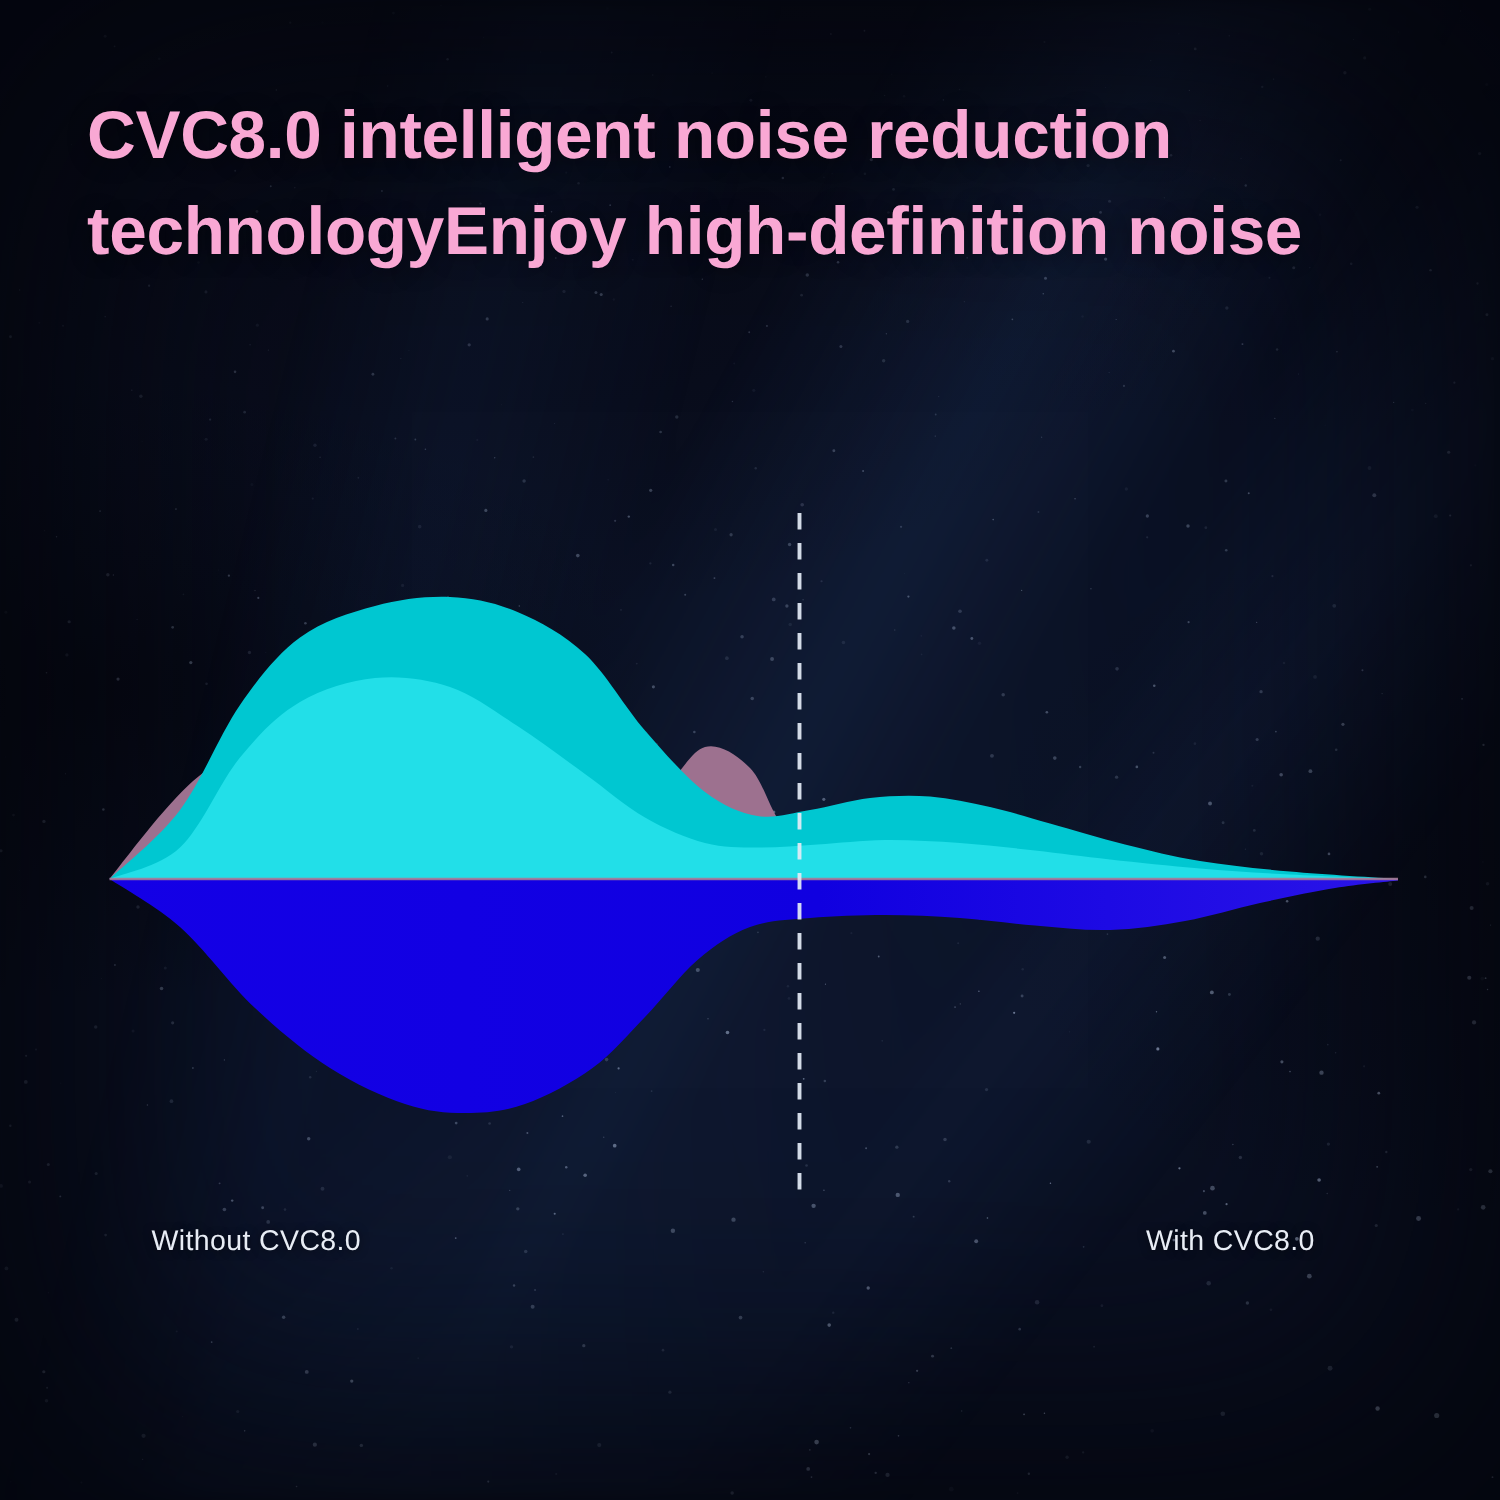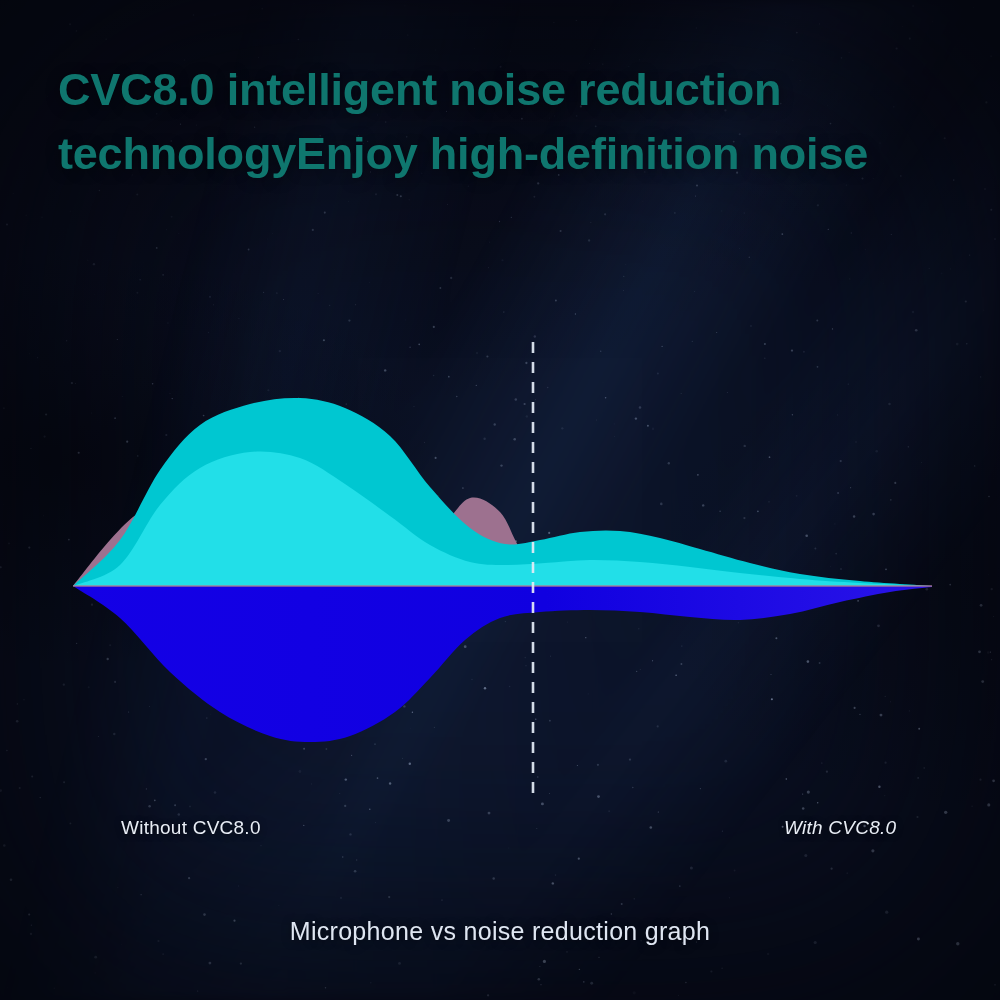--- a/index.html
+++ b/index.html
@@ -39,43 +39,42 @@
       linear-gradient(104deg, rgba(0,0,0,0) 20%, rgba(40,80,150,0.09) 30%, rgba(0,0,0,0) 42%);
     filter:blur(6px);
   }
   .bg-vignette{
     box-shadow:inset 0 0 240px 70px rgba(3,5,12,0.85);
   }
   .stars{position:absolute;inset:0;}
   
   .title{
     position:absolute;left:58px;top:58px;width:920px;
-    color:#0f766e;
+    color:#f9a8d4;
     font-weight:700;
     font-size:45px;
     line-height:1.42;
     letter-spacing:-0.2px;
     text-shadow:0 2px 14px rgba(0,0,0,0.45);
   }
   .title span{display:block;}
   
   #wave{position:absolute;left:0;top:0;width:1000px;height:1000px;}
   
   .lbl{
     position:absolute;
     color:#e8edf5;
     font-size:19px;
     font-weight:400;
     letter-spacing:0.25px;
     text-shadow:0 1px 6px rgba(0,0,0,0.55);
     white-space:nowrap;
-    margin-left:20px;
   }
   .lbl-left{left:101px;top:817px;}
-  .lbl-right{left:764px;top:817px;font-style:italic;}
+  .lbl-right{left:764px;top:817px;}
   .caption{
     position:absolute;left:0;top:917px;width:1000px;text-align:center;
     color:#dfe6f2;
     font-size:25px;
     font-weight:400;
     letter-spacing:0.3px;
     text-shadow:0 1px 8px rgba(0,0,0,0.55);
   }
 </style>
 </head>
@@ -730,15 +729,14 @@
       <path id="p-teal" fill="#00c7d1" d="M 73 586 C 80.83 578.33, 105.50 559.33, 120.00 540.00 C 134.50 520.67, 146.67 489.17, 160.00 470.00 C 173.33 450.83, 185.00 436.00, 200.00 425.00 C 215.00 414.00, 233.33 408.50, 250.00 404.00 C 266.67 399.50, 284.17 397.33, 300.00 398.00 C 315.83 398.67, 330.00 401.67, 345.00 408.00 C 360.00 414.33, 375.83 422.83, 390.00 436.00 C 404.17 449.17, 416.67 471.67, 430.00 487.00 C 443.33 502.33, 457.50 518.50, 470.00 528.00 C 482.50 537.50, 493.33 542.00, 505.00 544.00 C 516.67 546.00, 527.50 542.00, 540.00 540.00 C 552.50 538.00, 566.67 533.50, 580.00 532.00 C 593.33 530.50, 606.67 530.00, 620.00 531.00 C 633.33 532.00, 646.67 535.00, 660.00 538.00 C 673.33 541.00, 685.00 544.83, 700.00 549.00 C 715.00 553.17, 733.33 558.83, 750.00 563.00 C 766.67 567.17, 781.67 571.00, 800.00 574.00 C 818.33 577.00, 838.00 579.00, 860.00 581.00 C 882.00 583.00, 920.00 585.17, 932.00 586.00 L 932 586 L 73 586 Z"></path>
       <path id="p-cyan" fill="#22dfe8" d="M 73 586 C 80.83 582.50, 105.50 578.50, 120.00 565.00 C 134.50 551.50, 146.67 521.17, 160.00 505.00 C 173.33 488.83, 185.00 476.83, 200.00 468.00 C 215.00 459.17, 233.33 453.67, 250.00 452.00 C 266.67 450.33, 284.17 452.67, 300.00 458.00 C 315.83 463.33, 330.00 474.33, 345.00 484.00 C 360.00 493.67, 375.83 505.83, 390.00 516.00 C 404.17 526.17, 416.67 537.33, 430.00 545.00 C 443.33 552.67, 457.50 558.67, 470.00 562.00 C 482.50 565.33, 492.50 564.83, 505.00 565.00 C 517.50 565.17, 530.83 563.83, 545.00 563.00 C 559.17 562.17, 574.17 560.17, 590.00 560.00 C 605.83 559.83, 623.33 560.83, 640.00 562.00 C 656.67 563.17, 673.33 565.17, 690.00 567.00 C 706.67 568.83, 721.67 571.00, 740.00 573.00 C 758.33 575.00, 780.00 577.33, 800.00 579.00 C 820.00 580.67, 838.00 581.83, 860.00 583.00 C 882.00 584.17, 920.00 585.50, 932.00 586.00 L 932 586 L 73 586 Z"></path>
       <path id="p-blue" fill="url(#gradBlue)" d="M 73 586 C 80.83 591.33, 103.83 603.67, 120.00 618.00 C 136.17 632.33, 153.33 656.33, 170.00 672.00 C 186.67 687.67, 203.33 701.33, 220.00 712.00 C 236.67 722.67, 255.00 731.00, 270.00 736.00 C 285.00 741.00, 296.67 742.00, 310.00 742.00 C 323.33 742.00, 335.83 741.00, 350.00 736.00 C 364.17 731.00, 381.67 721.67, 395.00 712.00 C 408.33 702.33, 418.33 690.00, 430.00 678.00 C 441.67 666.00, 453.33 650.00, 465.00 640.00 C 476.67 630.00, 487.50 622.67, 500.00 618.00 C 512.50 613.33, 525.00 613.33, 540.00 612.00 C 555.00 610.67, 573.33 610.00, 590.00 610.00 C 606.67 610.00, 623.33 610.83, 640.00 612.00 C 656.67 613.17, 673.33 615.67, 690.00 617.00 C 706.67 618.33, 723.33 620.50, 740.00 620.00 C 756.67 619.50, 773.33 617.00, 790.00 614.00 C 806.67 611.00, 823.33 605.67, 840.00 602.00 C 856.67 598.33, 874.67 594.50, 890.00 592.00 C 905.33 589.50, 925.00 587.83, 932.00 587.00 L 932 586 L 73 586 Z"></path>
       <line id="baseline" stroke="#a87a96" stroke-width="1.6" opacity="0.9" x1="73" x2="932" y1="586" y2="586"></line>
     </g>
     <line id="divider" stroke="#e4ecf7" stroke-width="2.6" stroke-dasharray="11 9" opacity="0.92" x1="533" x2="533" y1="342" y2="800"></line>
   </svg>
 
   <div class="lbl lbl-left">Without CVC8.0</div>
   <div class="lbl lbl-right">With CVC8.0</div>
-  <div class="caption">Microphone vs noise reduction graph</div>
 
 </div>
 
 </body></html>

